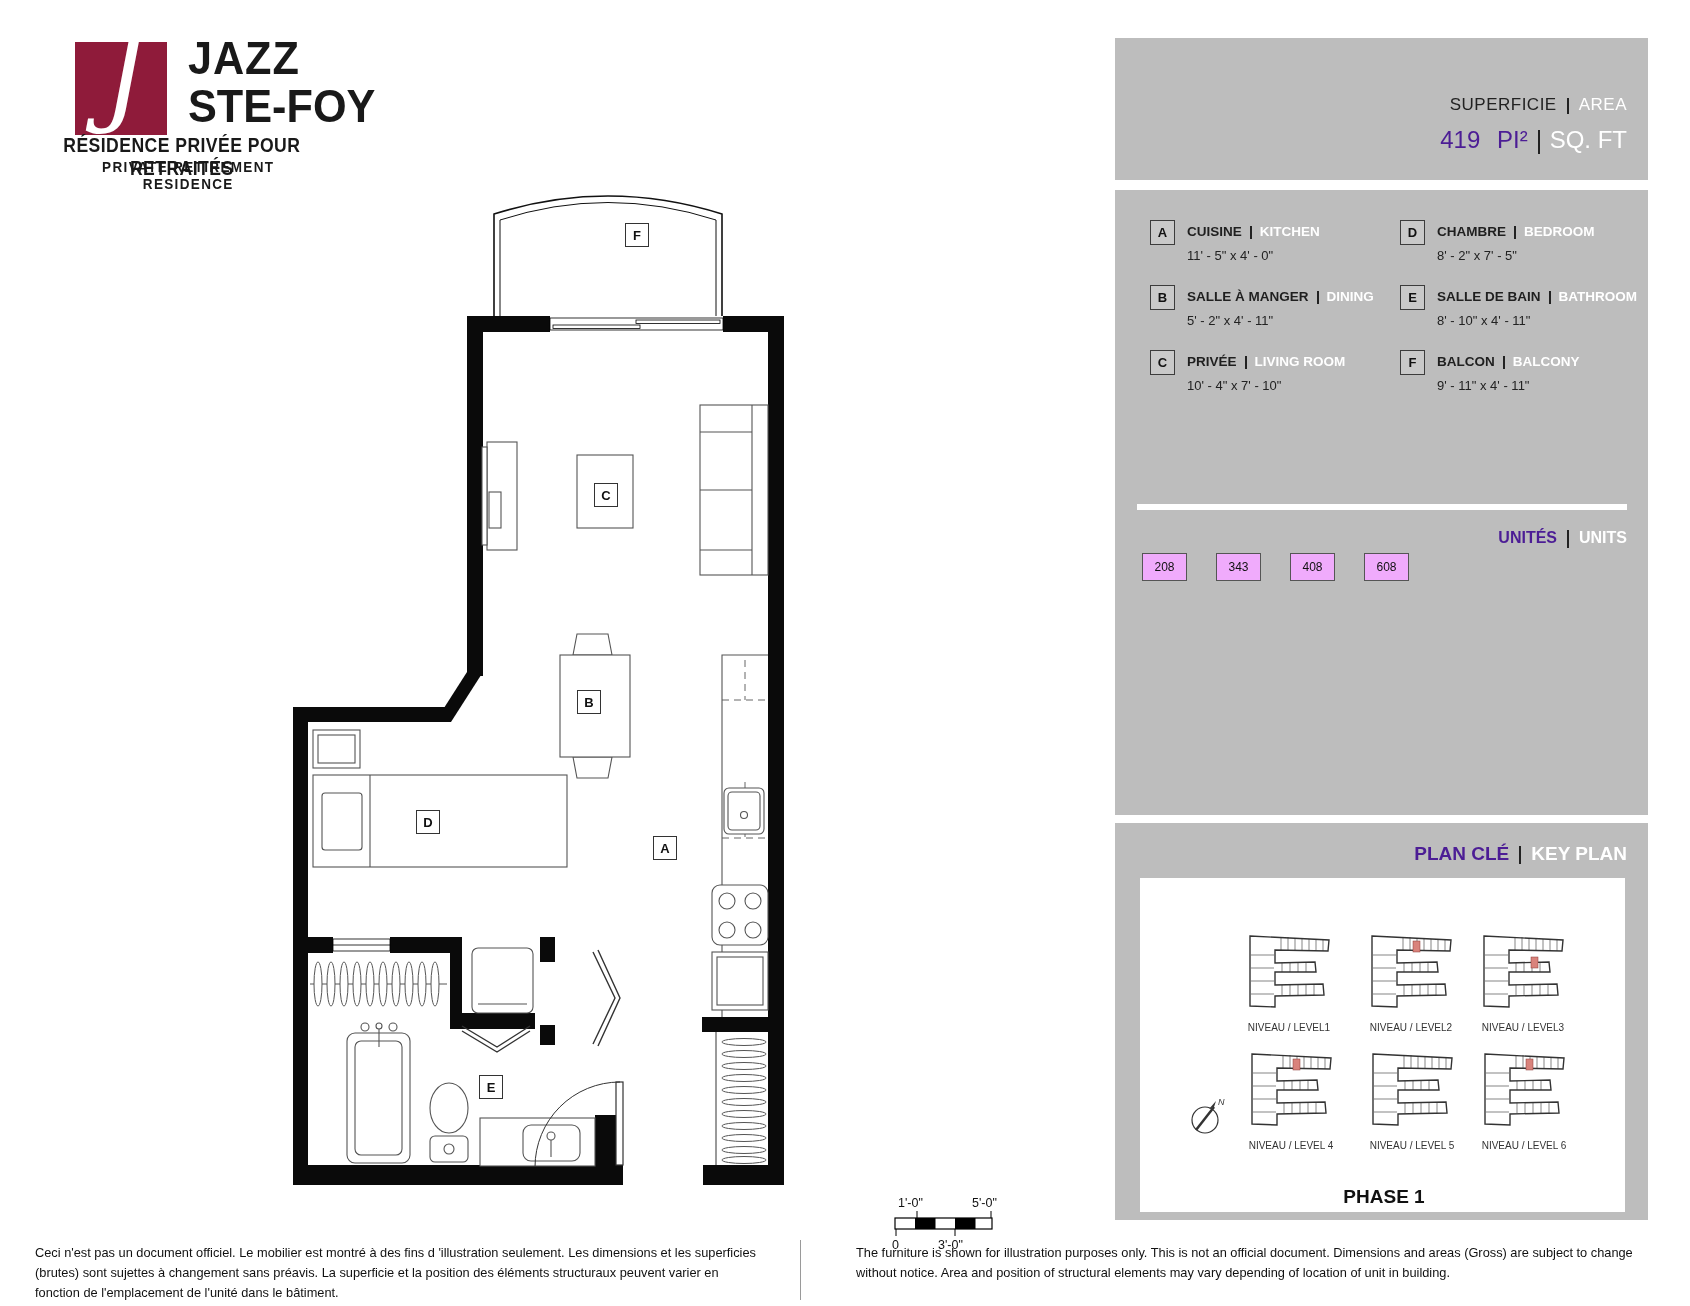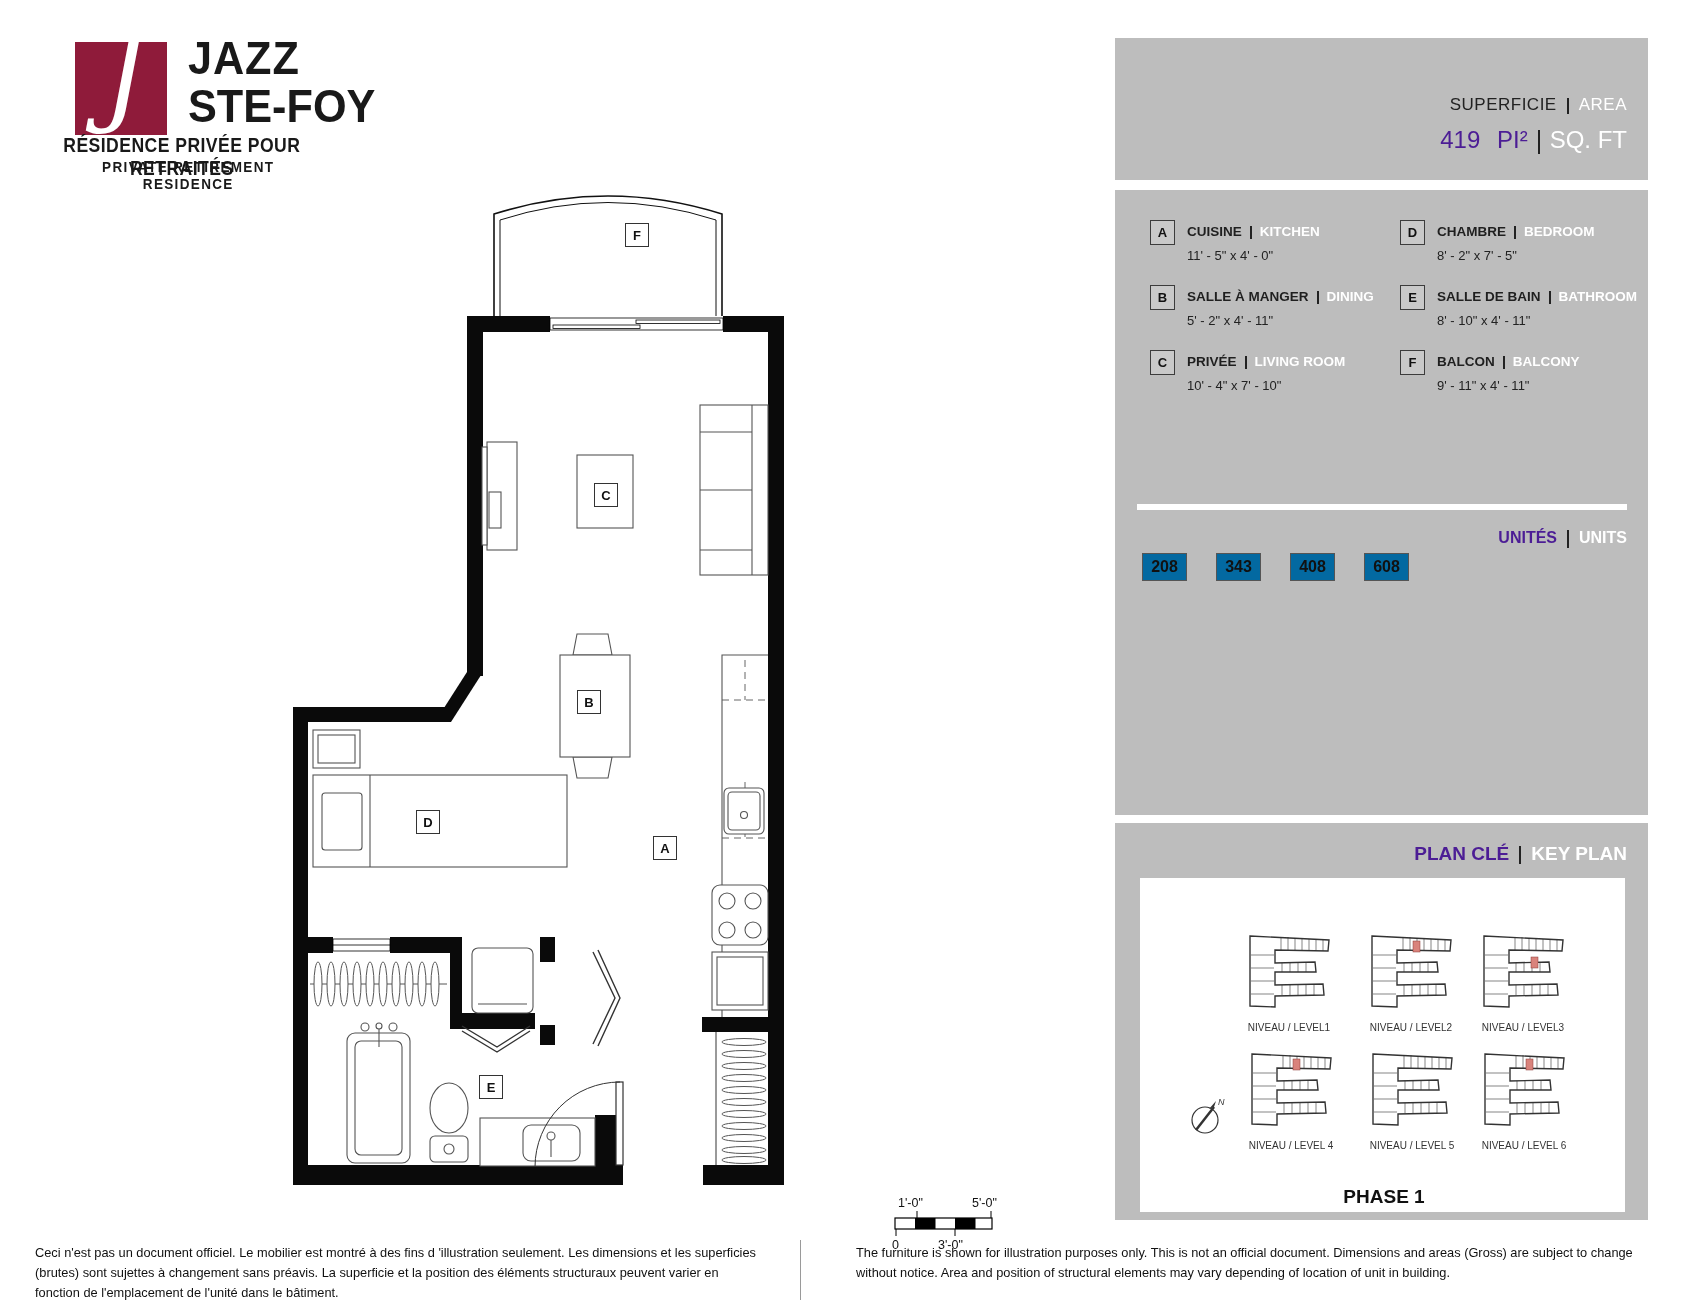--- a/index.html
+++ b/index.html
@@ -37,22 +37,22 @@
   .letter-box{width:23px;height:23px;border:1.5px solid #3c3c3c;background:#c9c9c9;
               font-size:13px;font-weight:bold;display:flex;align-items:center;justify-content:center;flex:none;color:#111;}
   .legend-texts{margin-left:12px;}
   .legend-names{font-size:13.5px;font-weight:bold;line-height:23px;white-space:nowrap;color:#1f1f1f;}
   .legend-names .en{color:#fff;}
   .legend-dims{font-size:13px;color:#222;margin-top:5px;white-space:nowrap;}
   
   .units-divider{position:absolute;left:1137px;top:504px;width:490px;height:6px;background:#fff;}
   .units-heading{top:529px;font-size:16px;font-weight:bold;white-space:nowrap;}
   .unit-boxes{position:absolute;left:1142px;top:553px;display:flex;gap:29px;}
-  .unit-box{width:43px;height:26px;border:1.5px solid #555;background:#0369a1;color:#111;
-            font-size:16px;display:flex;align-items:center;justify-content:center;font-weight:bold;}
+  .unit-box{width:43px;height:26px;border:1.5px solid #555;background:#f0abfc;color:#111;
+            font-size:12px;display:flex;align-items:center;justify-content:center;}
   
   .keyplan-heading{top:843px;font-size:19px;font-weight:bold;white-space:nowrap;}
   
   .plan-label{position:absolute;width:22px;height:22px;border:1.3px solid #333;background:#fff;
               font-size:13px;font-weight:bold;display:flex;align-items:center;justify-content:center;color:#111;}
   
   .sb-label{position:absolute;font-size:12.5px;color:#111;white-space:nowrap;}
   
   .disclaimer{position:absolute;top:1243px;font-size:12.8px;line-height:1.55;color:#111;}
   #disc-fr{left:35px;width:728px;}

